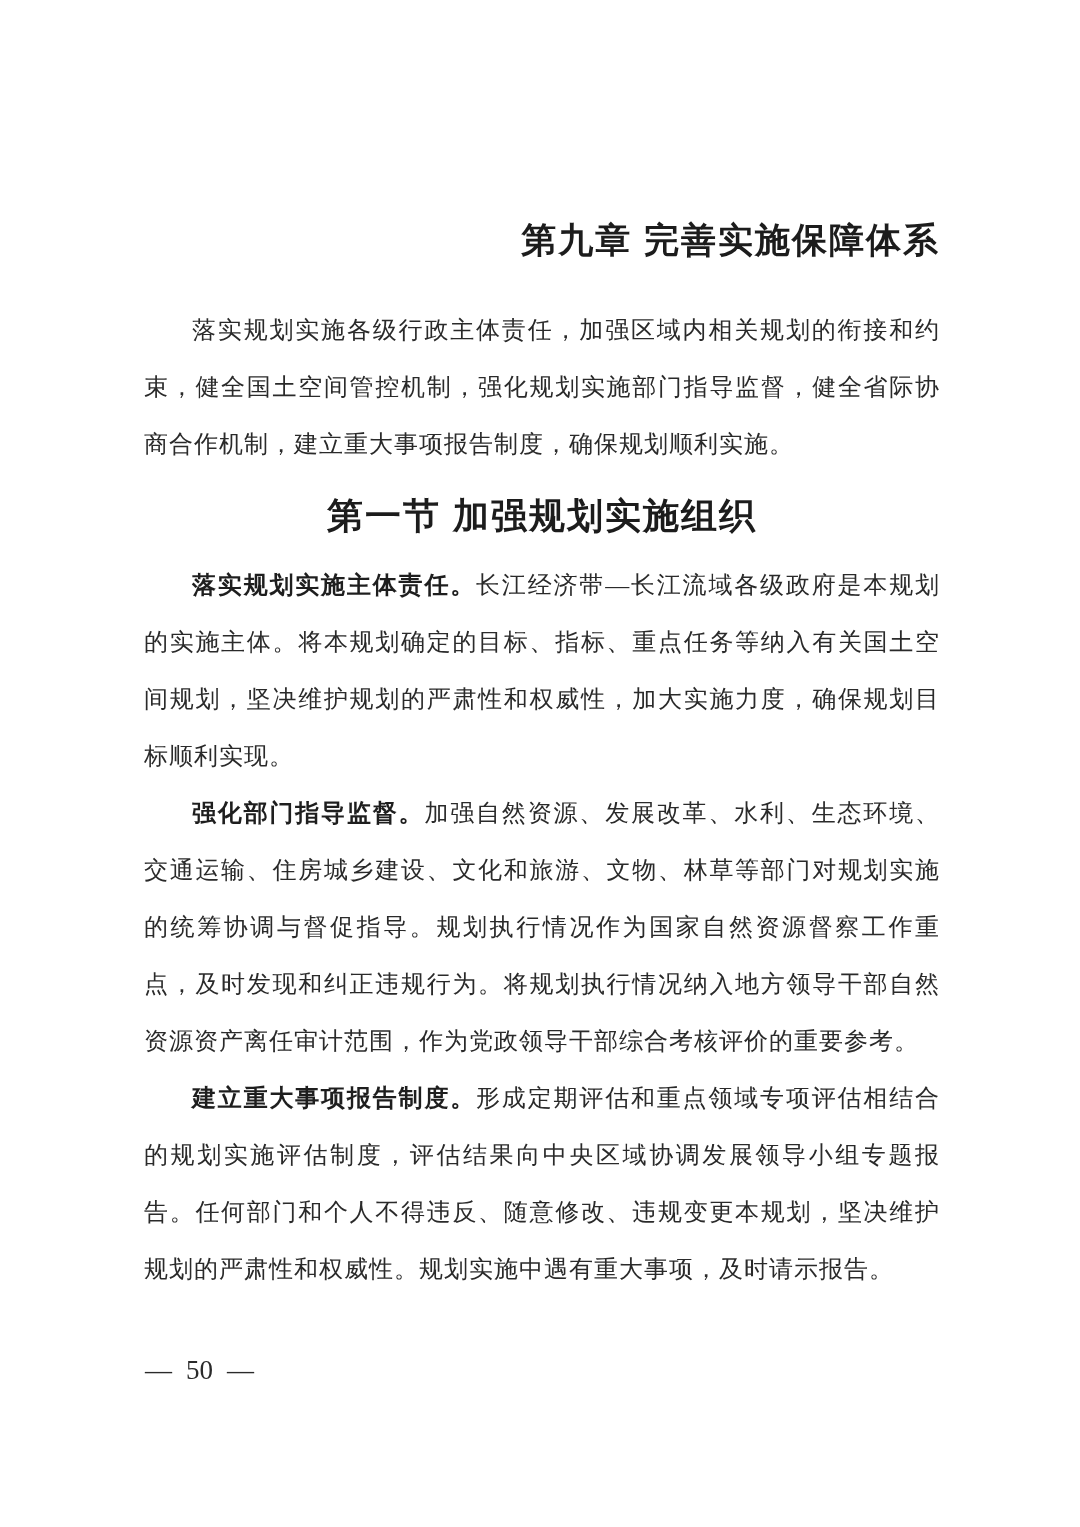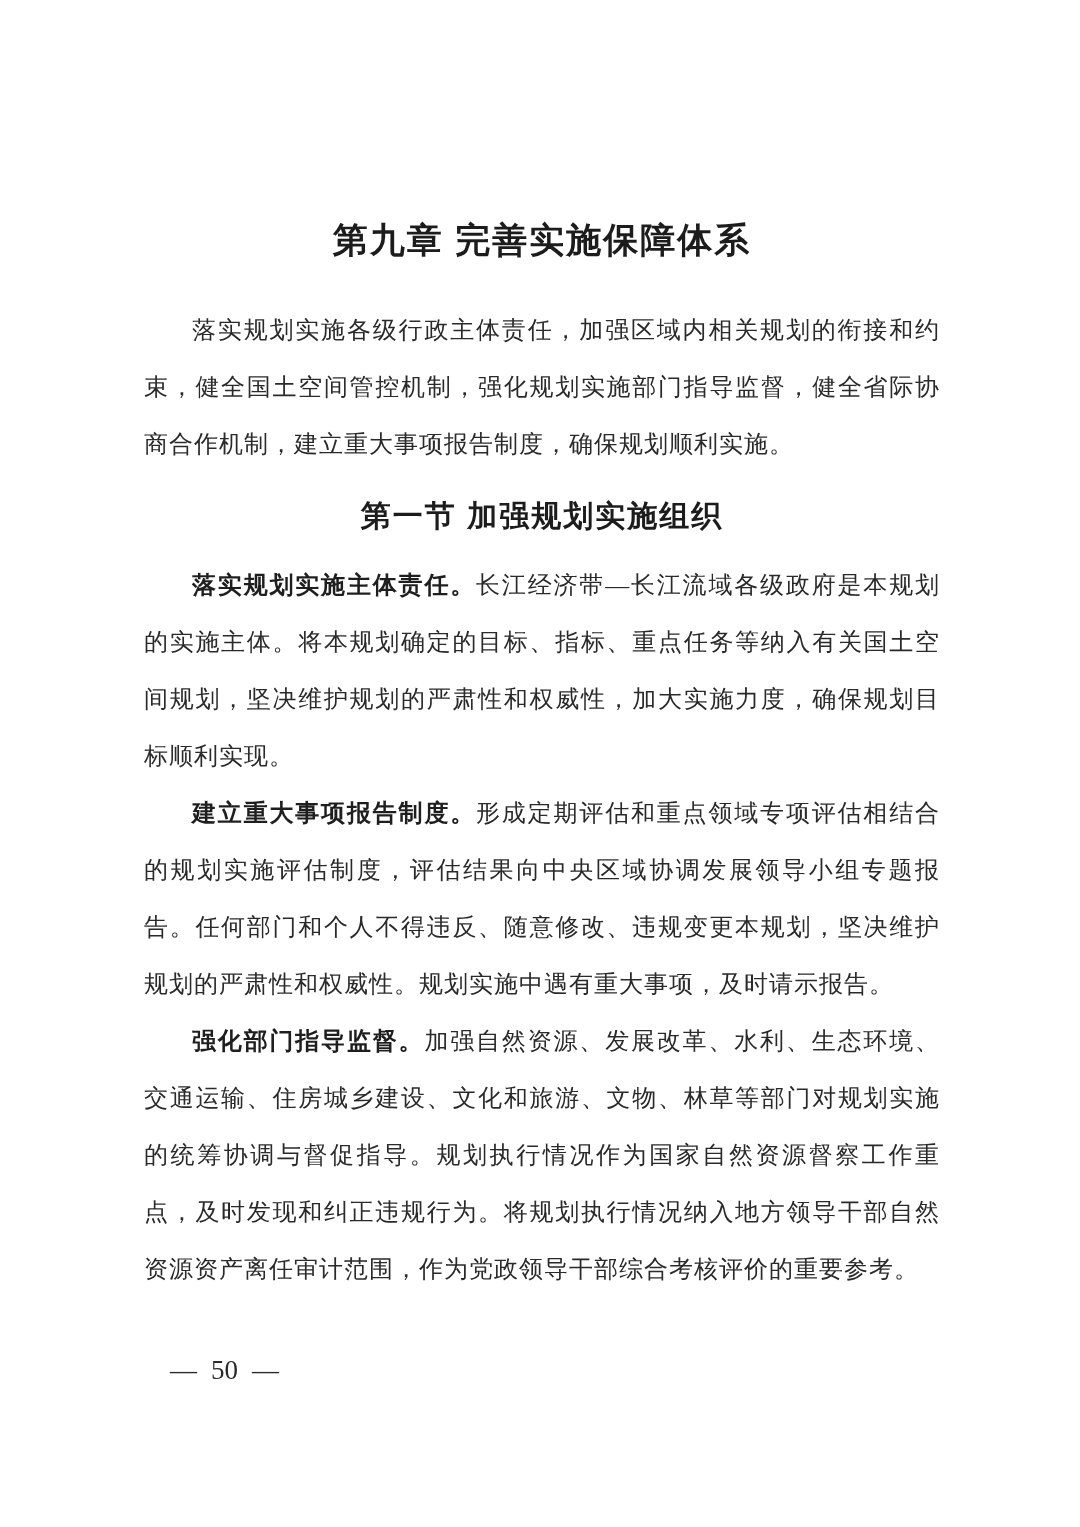--- a/index.html
+++ b/index.html
@@ -18,55 +18,55 @@
     color: #242424;
     font-family: "Liberation Serif", "DejaVu Serif", serif;
     overflow: hidden;
   }
   .chapter-title {
     font-family: "Liberation Sans", "DejaVu Sans", sans-serif;
     font-weight: bold;
     font-size: 35px;
     line-height: 48px;
     letter-spacing: 2px;
-    text-align: center;
+    text-align: right;
     color: #1c1c1c;
     margin: 0 0 38px 0;
   }
   .body-text {
     font-size: 24px;
     line-height: 57px;
     text-align: justify;
     text-justify: inter-character;
     letter-spacing: 1px;
     margin: 0;
     text-indent: 2em;
     color: #2a2a2a;
   }
   .intro {
     margin-bottom: 8px;
   }
   .section-title {
     font-family: "Liberation Sans", "DejaVu Sans", sans-serif;
     font-weight: bold;
-    font-size: 30px;
+    font-size: 36px;
     line-height: 42px;
     letter-spacing: 2px;
     text-align: center;
     color: #1c1c1c;
     margin: 22px 0 20px 0;
   }
   .para-lead {
     font-weight: bold;
     color: #1e1e1e;
     margin-top: 19px;
   }
   .page-footer {
     position: absolute;
-    left: 160px;
+    left: 135px;
     top: 1352px;
     font-size: 27px;
     line-height: 36px;
     color: #2a2a2a;
     font-family: "Liberation Serif", "DejaVu Serif", serif;
     white-space: nowrap;
   }
   .page-footer .dash {
     letter-spacing: 0;
     padding: 0 10px;
@@ -81,19 +81,19 @@
 <div class="page">
 
   <h1 class="chapter-title">第九章 完善实施保障体系</h1>
 
   <p class="body-text intro">落实规划实施各级行政主体责任，加强区域内相关规划的衔接和约束，健全国土空间管控机制，强化规划实施部门指导监督，健全省际协商合作机制，建立重大事项报告制度，确保规划顺利实施。</p>
 
   <h2 class="section-title">第一节 加强规划实施组织</h2>
 
   <p class="body-text"><span class="para-lead">落实规划实施主体责任。</span><span>长江经济带—长江流域各级政府是本规划的实施主体。将本规划确定的目标、指标、重点任务等纳入有关国土空间规划，坚决维护规划的严肃性和权威性，加大实施力度，确保规划目标顺利实现。</span></p>
 
+  <p class="body-text"><span class="para-lead">强化部门指导监督。</span><span>加强自然资源、发展改革、水利、生态环境、交通运输、住房城乡建设、文化和旅游、文物、林草等部门对规划实施的统筹协调与督促指导。规划执行情况作为国家自然资源督察工作重点，及时发现和纠正违规行为。将规划执行情况纳入地方领导干部自然资源资产离任审计范围，作为党政领导干部综合考核评价的重要参考。</span></p>
+
   <p class="body-text"><span class="para-lead">建立重大事项报告制度。</span><span>形成定期评估和重点领域专项评估相结合的规划实施评估制度，评估结果向中央区域协调发展领导小组专题报告。任何部门和个人不得违反、随意修改、违规变更本规划，坚决维护规划的严肃性和权威性。规划实施中遇有重大事项，及时请示报告。</span></p>
-
-  <p class="body-text"><span class="para-lead">强化部门指导监督。</span><span>加强自然资源、发展改革、水利、生态环境、交通运输、住房城乡建设、文化和旅游、文物、林草等部门对规划实施的统筹协调与督促指导。规划执行情况作为国家自然资源督察工作重点，及时发现和纠正违规行为。将规划执行情况纳入地方领导干部自然资源资产离任审计范围，作为党政领导干部综合考核评价的重要参考。</span></p>
 
   <div class="page-footer"><span class="dash">—</span><span class="num">50</span><span class="dash">—</span></div>
 
 </div>
 
 </body></html>

